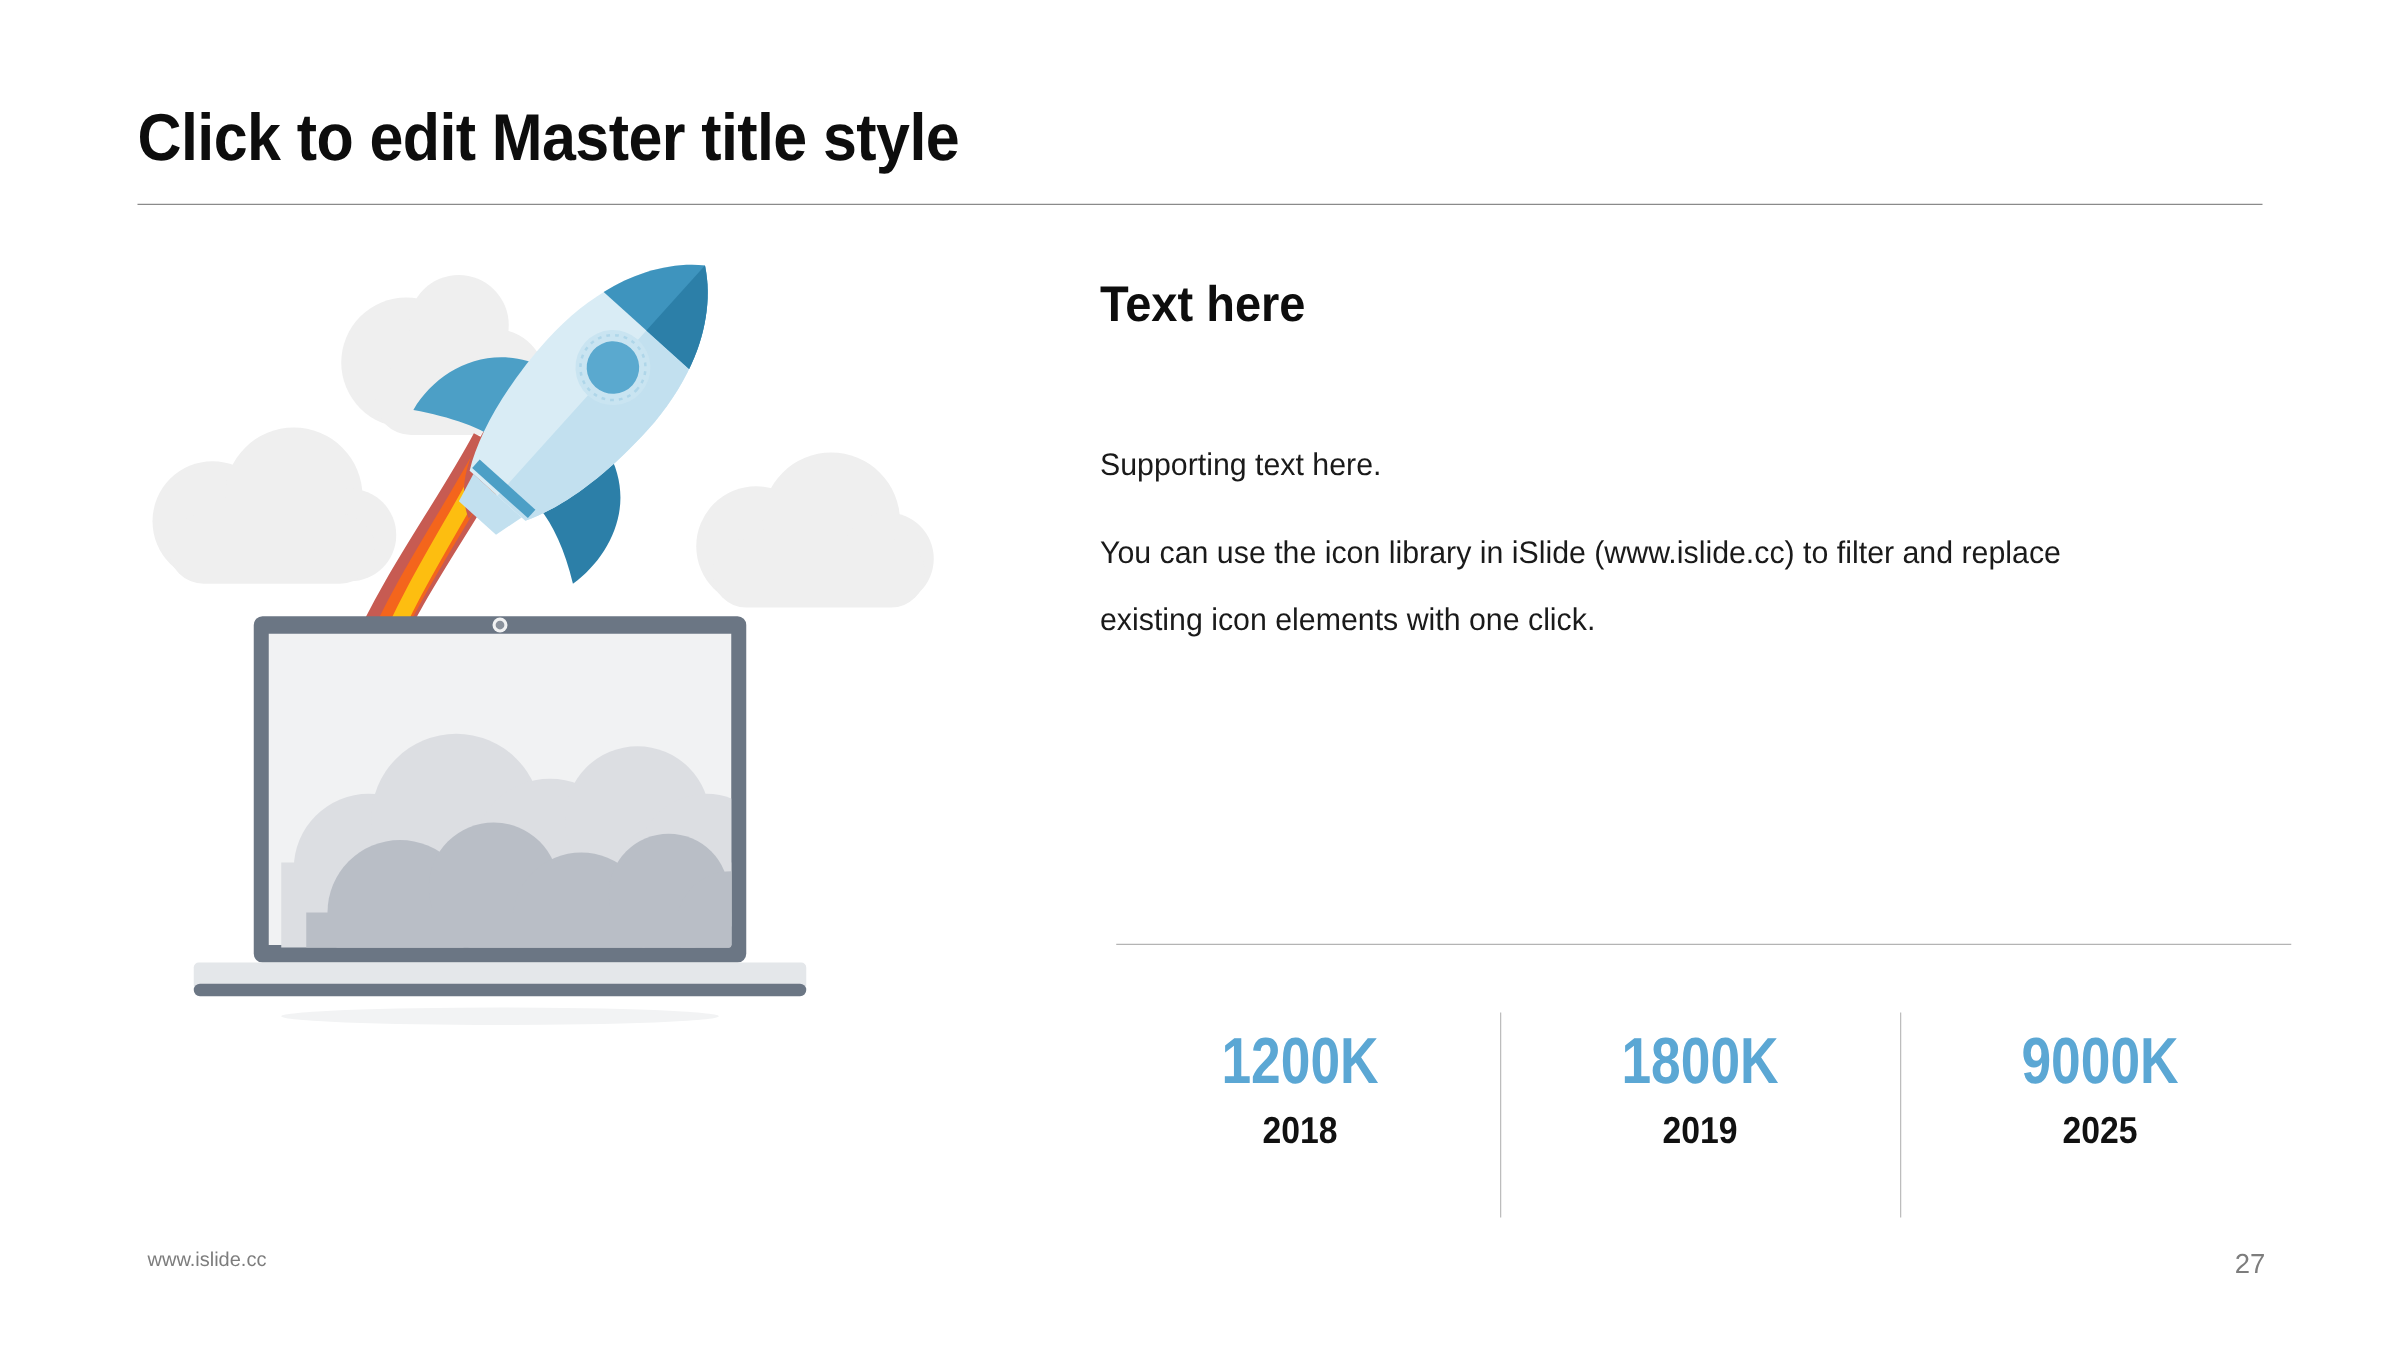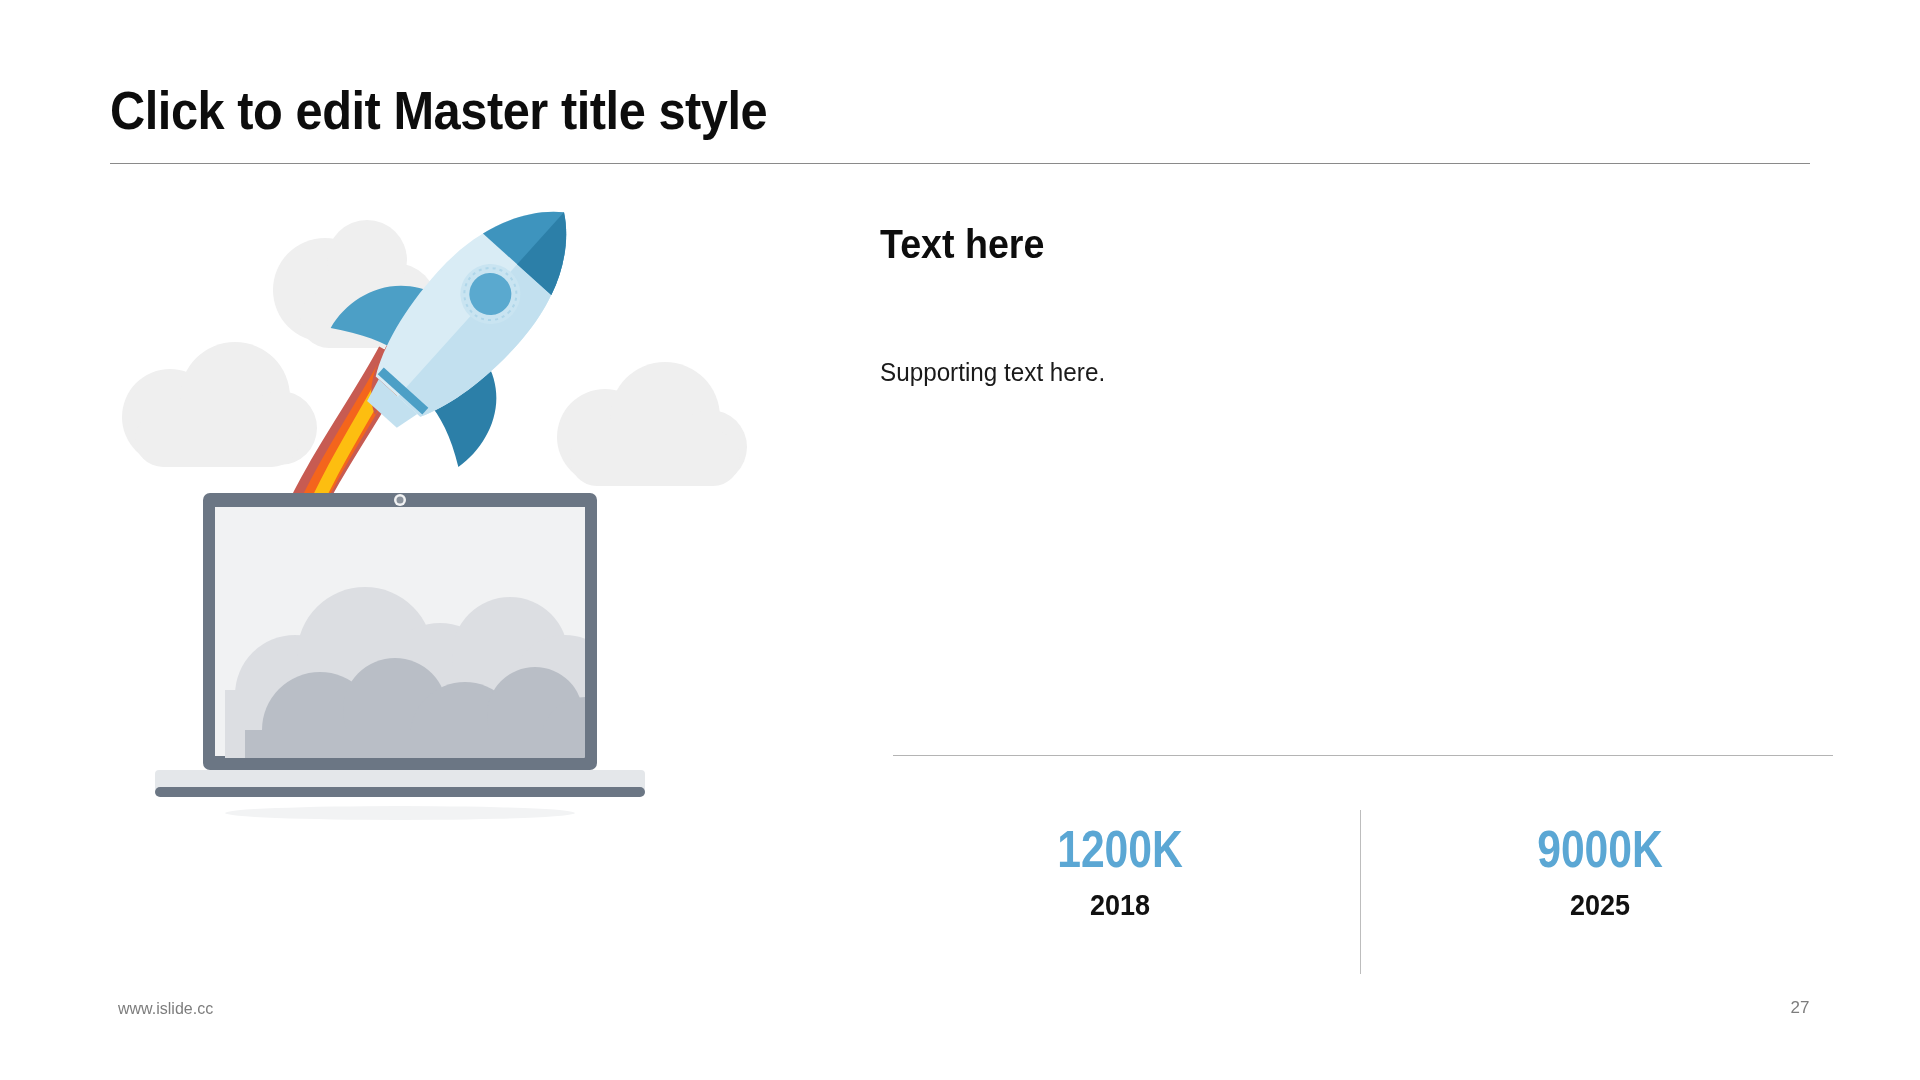--- a/index.html
+++ b/index.html
@@ -151,21 +151,21 @@
     font-size: 16px;
     color: #7d7d7d;
   }
   .footer-page {
     position: absolute;
     left: 1770px;
     top: 998px;
     width: 60px;
     text-align: center;
     font-family: "Liberation Sans", sans-serif;
-    font-size: 17px;
+    font-size: 22px;
     color: #7d7d7d;
   }
 
   
   .illus {
     position: absolute;
     left: 95px;
     top: 185px;
     width: 700px;
     height: 790px;
@@ -279,30 +279,38 @@
   <div class="right-col">
     <div class="text-heading">Text here</div>
 
 
     <div class="para-gap"></div>
 
     <p class="para">Supporting text here.</p>
 
     <div style="height:22px"></div>
 
+    <div>
+      <p class="para-loose">You can use the icon library in iSlide  (www.islide.cc)  to filter and replace</p>
+      <p class="para-loose">existing icon elements with one click.</p>
+    </div>
   </div>
 
   <div class="stats-rule"></div>
 
   <div class="stats">
     <div class="stat">
       <div class="stat-value">1200K</div>
       <div class="stat-label">2018</div>
     </div>
     <div class="stat">
+      <div class="stat-value">1800K</div>
+      <div class="stat-label">2019</div>
+    </div>
+    <div class="stat">
       <div class="stat-value">9000K</div>
       <div class="stat-label">2025</div>
     </div>
   </div>
 
   <div class="footer-url">www.islide.cc</div>
   <div class="footer-page">27</div>
 
 </div>
 

